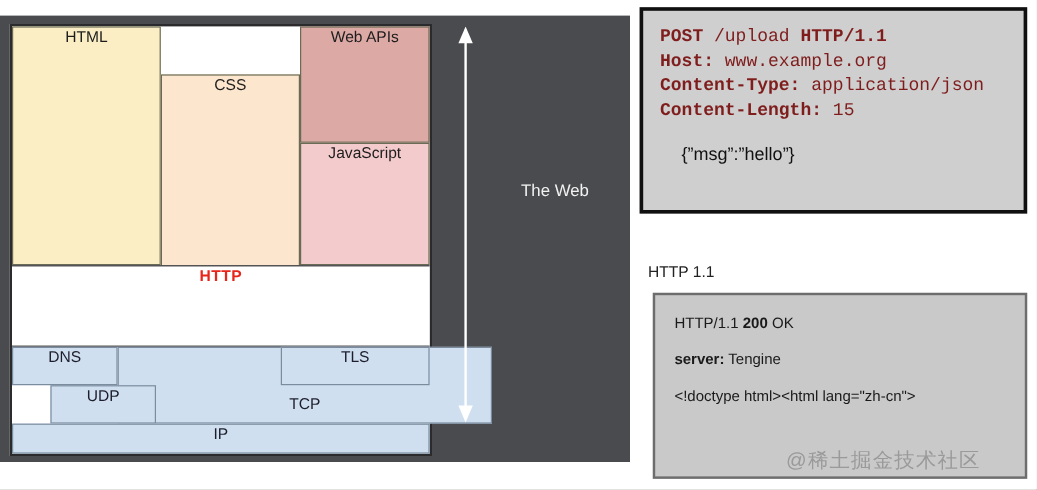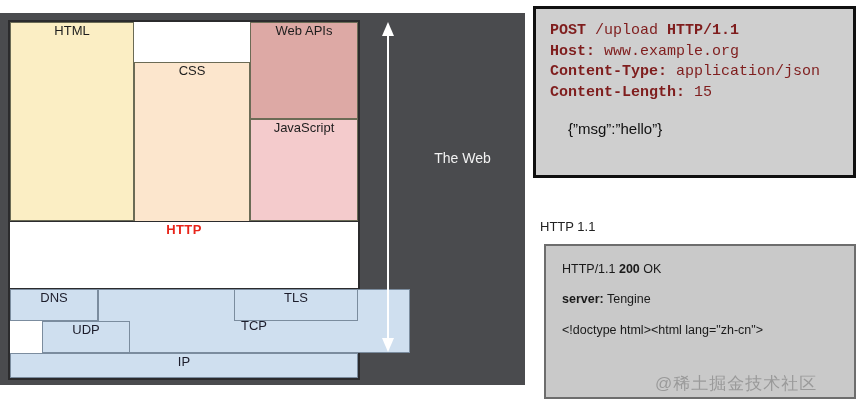--- a/index.html
+++ b/index.html
@@ -24,21 +24,21 @@
   .cell-js{left:240px;top:97px;width:108px;height:102px;background:#f4cbcc;}
 
   .cell-http{left:0;top:199px;width:348px;height:68px;background:#ffffff;
              border:1px solid #2b2b2d;border-left:none;border-right:none;
              color:#e8251a;font-weight:bold;font-size:13px;letter-spacing:.4px;}
 
   .proto{border:1px solid #7b8c9e;background:#cfdfef;color:#1d1d2b;font-size:13px;}
   .cell-dns{left:0;top:267px;width:88px;height:32px;}
   .cell-udp{left:0;top:299px;width:88px;height:32px;margin-left:32px;}
   .cell-tcp{left:88px;top:267px;width:312px;height:64px;
-            align-items:flex-end;padding-bottom:19px;}
+            align-items:flex-end;padding-bottom:8px;}
   .cell-tls{left:224px;top:267px;width:124px;height:32px;}
   .cell-ip{left:0;top:331px;width:348px;height:25px;}
 
   
   #web-label{position:absolute;left:400px;top:150px;width:125px;
              text-align:center;color:#f2f2f2;font-size:14px;}
   #web-arrow{position:absolute;left:378px;top:22px;width:20px;height:330px;}
 
   
   #request-box{position:absolute;left:533px;top:6px;width:323px;height:172px;

